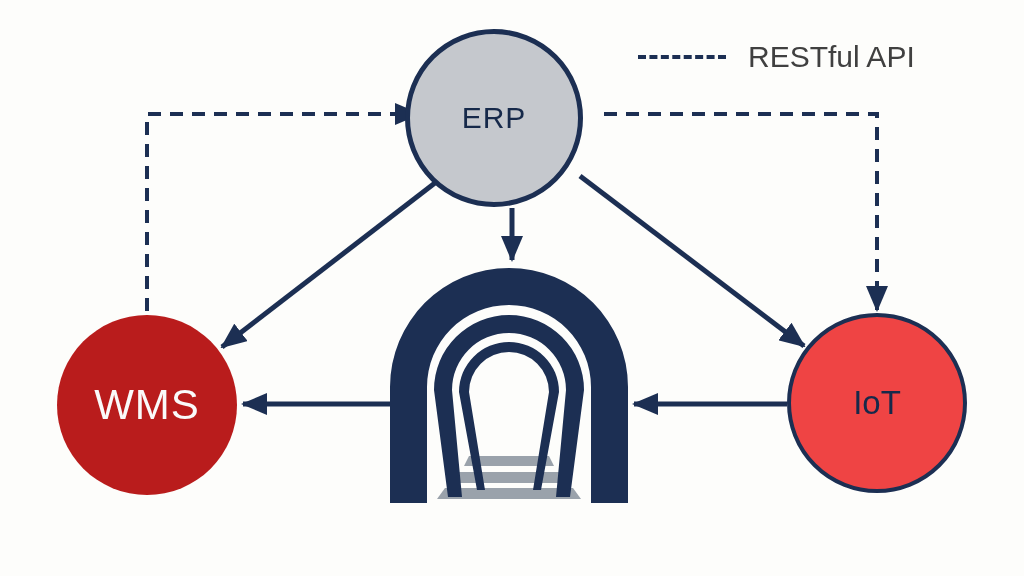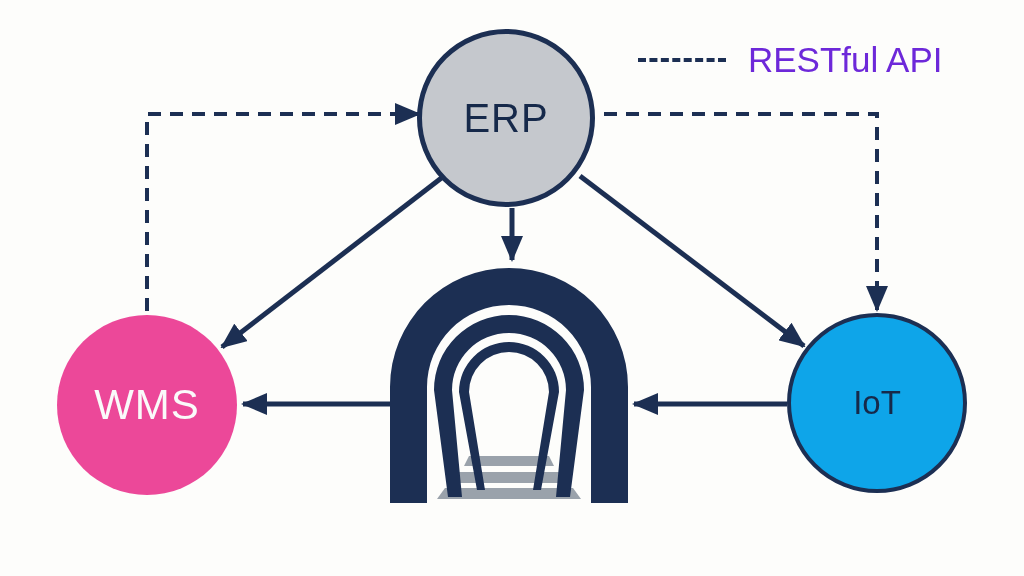--- a/index.html
+++ b/index.html
@@ -17,35 +17,35 @@
     position:absolute;left:0;top:0;width:1024px;height:576px;
   }
   .node{
     position:absolute;
     border-radius:50%;
     display:flex;align-items:center;justify-content:center;
     box-sizing:border-box;
     text-align:center;
   }
   .node-erp{
-    left:417px;top:29px;width:178px;height:178px;
+    left:405px;top:29px;width:178px;height:178px;
     background:#c5c8cd;
     border:5px solid #1c2f53;
     color:#16294a;
-    font-size:40px;font-weight:500;letter-spacing:1px;
+    font-size:30px;font-weight:500;letter-spacing:1px;
   }
   .node-wms{
     left:57px;top:315px;width:180px;height:180px;
-    background:#ec4899;
+    background:#b91c1c;
     color:#fafafa;
     font-size:42px;font-weight:500;letter-spacing:1px;
   }
   .node-iot{
     left:787px;top:313px;width:180px;height:180px;
-    background:#0ea5e9;
+    background:#ef4444;
     border:4px solid #1c2f53;
     color:#16294a;
     font-size:33px;font-weight:500;
     line-height:1.22;
     flex-direction:column;
   }
   .label-rfid{
     position:absolute;
     left:359px;top:506px;width:300px;
     text-align:center;
@@ -56,22 +56,22 @@
     position:absolute;
     left:638px;top:40px;
     display:flex;align-items:center;
   }
   .legend-line{
     width:88px;height:0;
     border-top:4px dashed #1c2f53;
     margin-right:22px;
   }
   .legend-label{
-    color:#6d28d9;
-    font-size:35px;font-weight:500;
+    color:#404040;
+    font-size:30px;font-weight:500;
     white-space:nowrap;
   }
 </style>
 </head>
 <body>
 
 <div class="canvas">
 
   <svg class="edges-layer" viewBox="0 0 1024 576">
     <defs>

